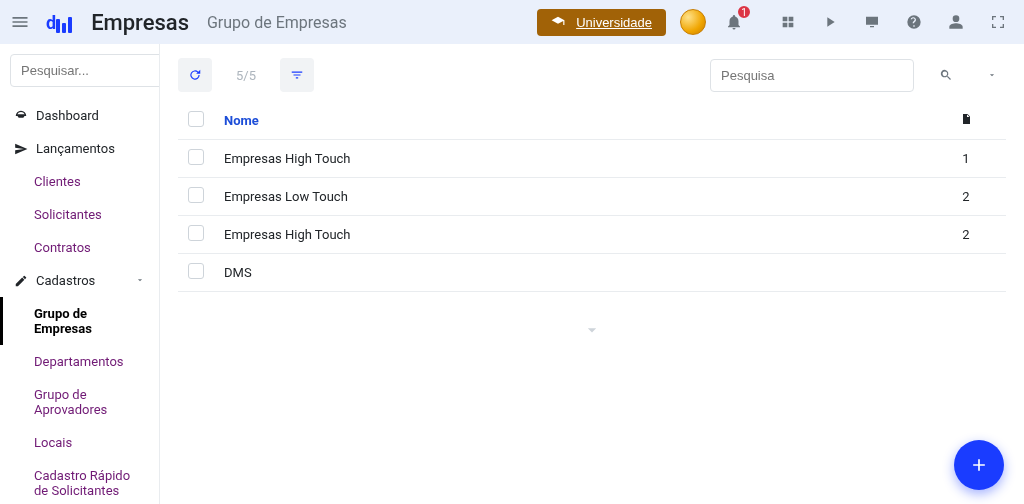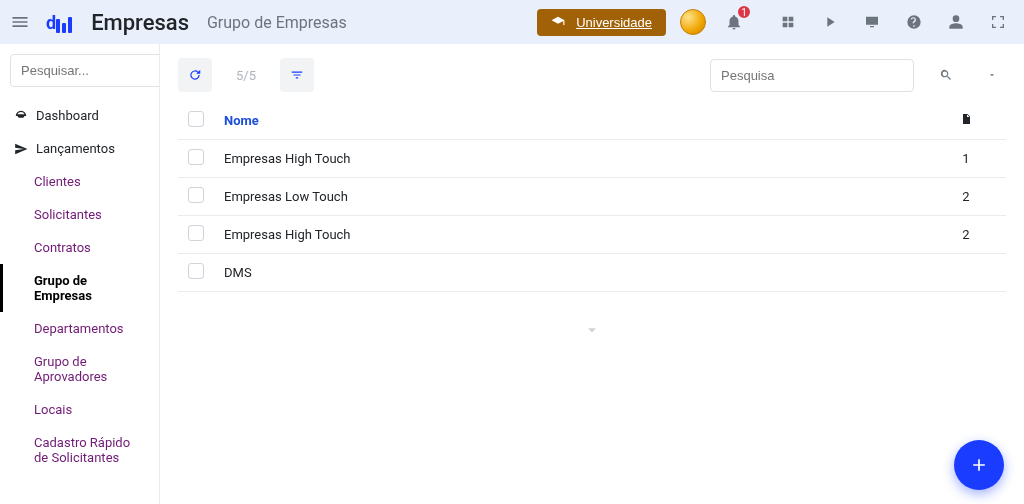--- a/index.html
+++ b/index.html
@@ -228,20 +228,31 @@
     <div class="nav-item">
       <svg viewBox="0 0 24 24">
           <path d="M2 21l21-9L2 3v7l15 2-15 2v7z"></path>
         </svg>
       <span>Lançamentos</span>
     </div>
     <div class="nav-child">Clientes</div>
     <div class="nav-child">Solicitantes</div>
     <div class="nav-child">Contratos</div>
 
+    <div class="nav-parent">
+      <svg viewBox="0 0 24 24">
+          <path d="M3 17.25V21h3.75l11.06-11.06-3.75-3.75L3 17.25zM20.71 7.04a1 1 0 0 0 0-1.41l-2.34-2.34a1 1 0 0 0-1.41 0l-1.83 1.83 3.75 3.75 1.83-1.83z"></path>
+        </svg>
+      <span>Cadastros</span>
+      <span class="chevron">
+        <svg viewBox="0 0 24 24">
+            <path d="M7 10l5 5 5-5z"></path>
+          </svg>
+      </span>
+    </div>
     <div class="nav-child active">Grupo de Empresas</div>
     <div class="nav-child">Departamentos</div>
     <div class="nav-child">Grupo de Aprovadores</div>
     <div class="nav-child">Locais</div>
     <div class="nav-child">Cadastro Rápido de Solicitantes</div>
   </div>
 
   <div class="main">
 
     <div class="toolbar">

